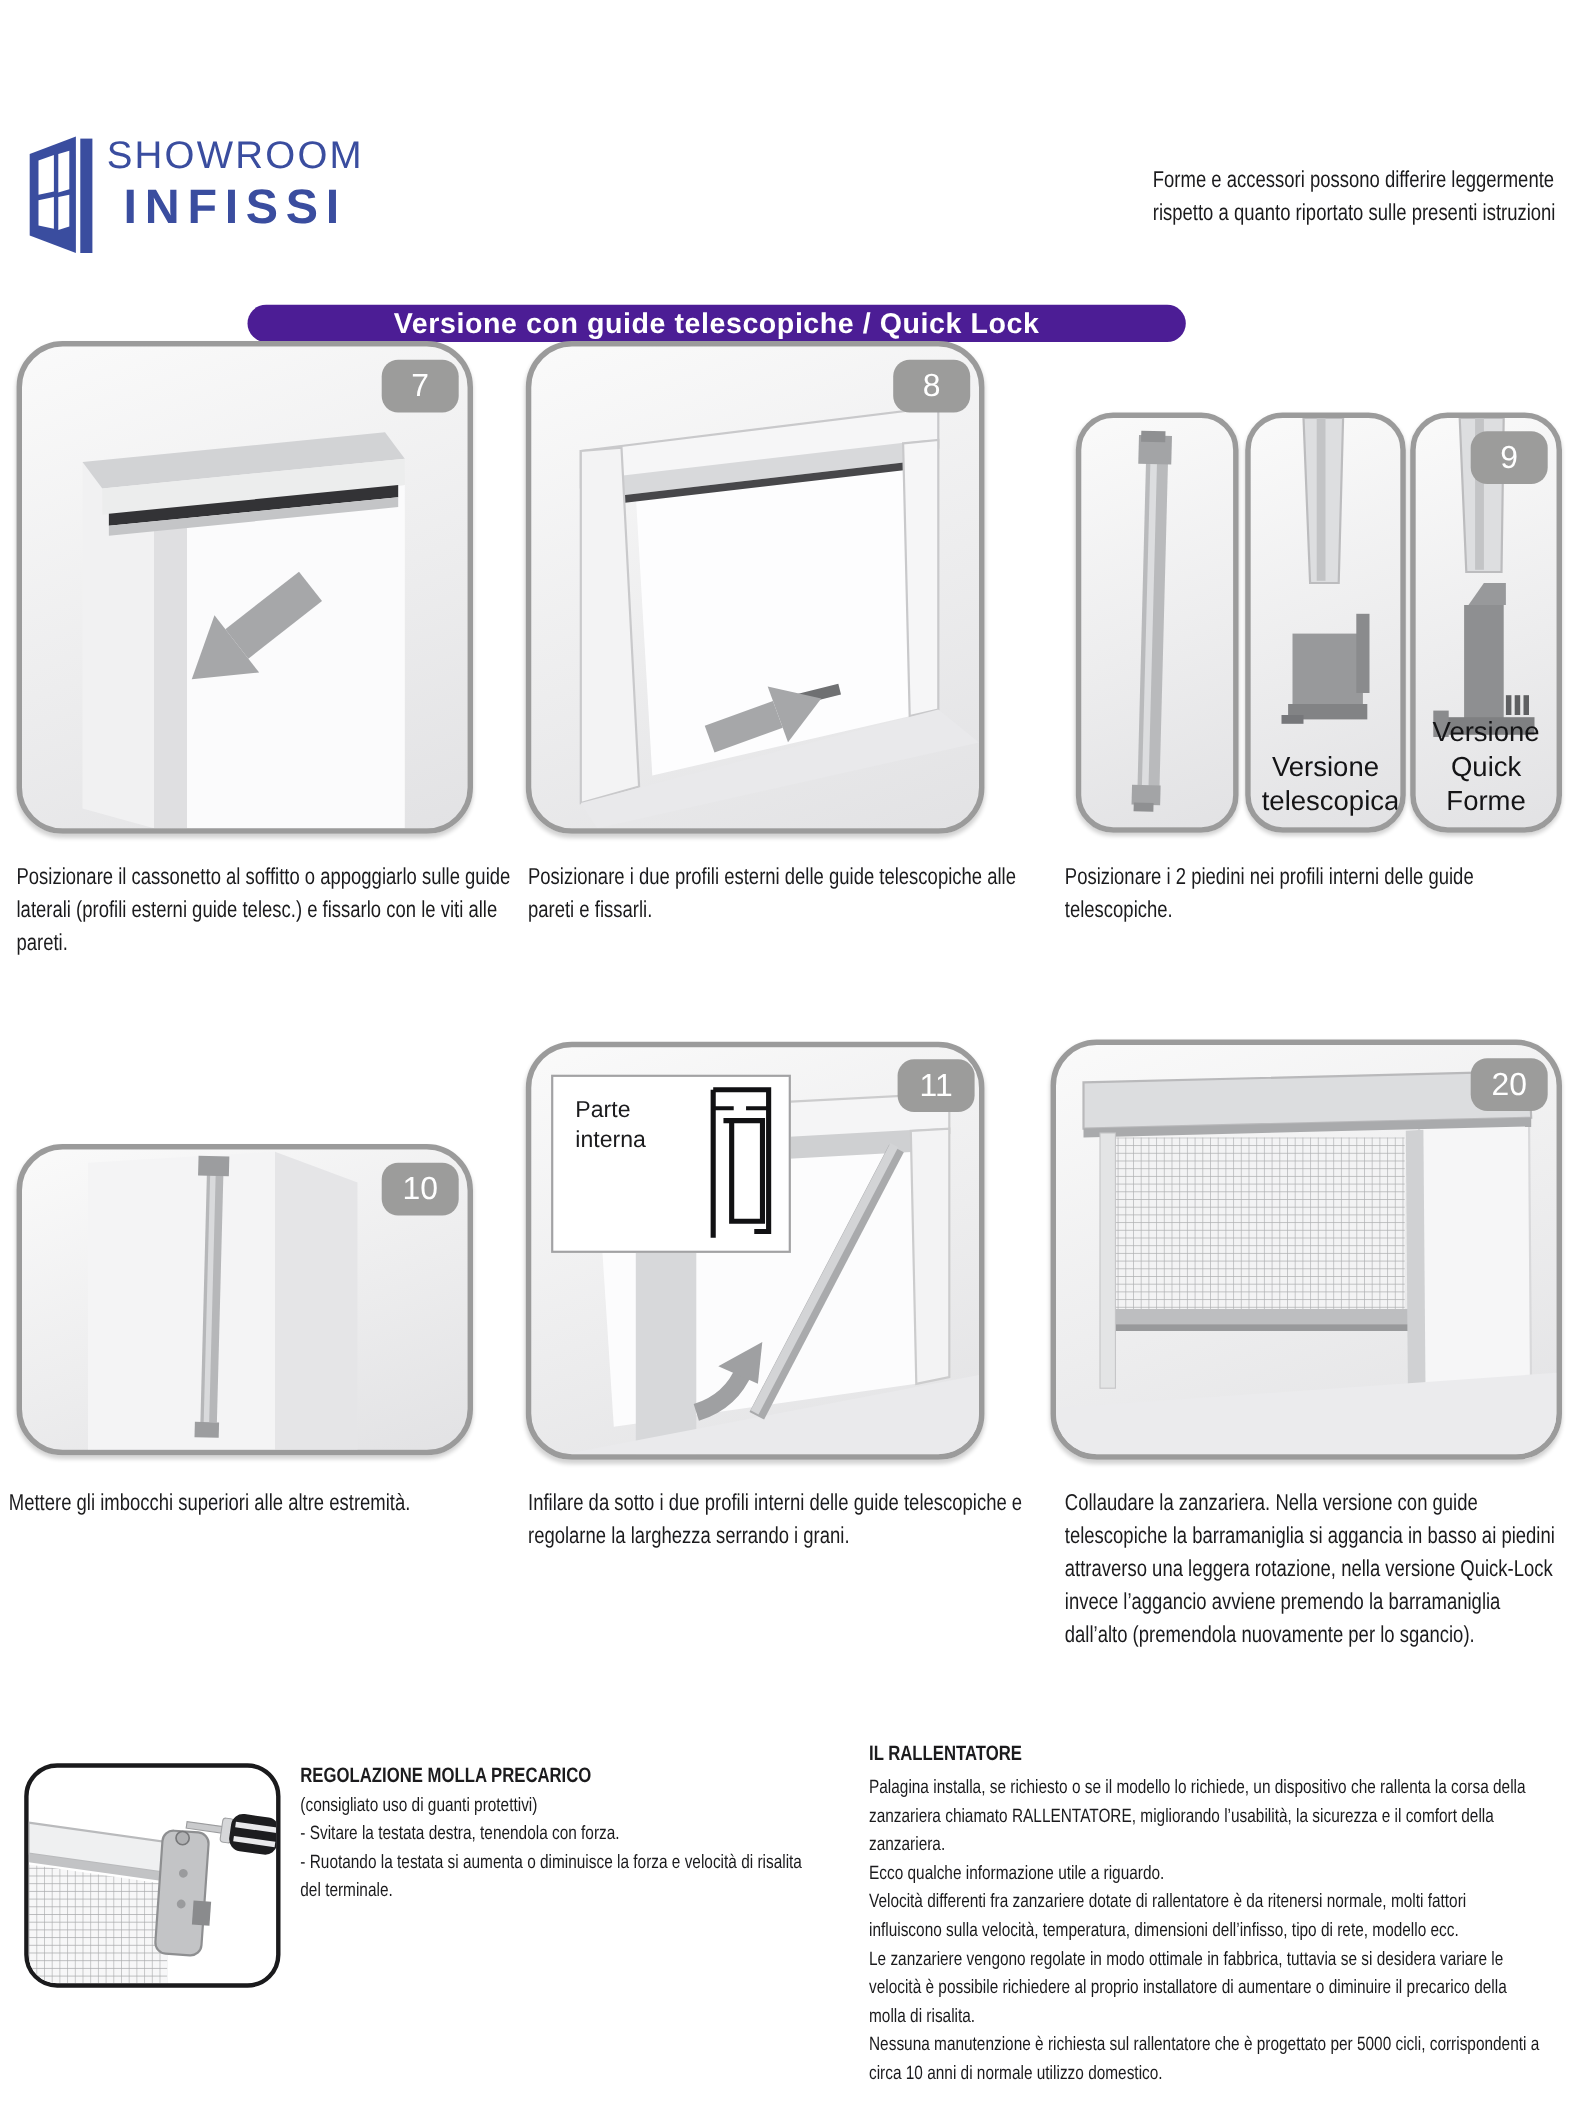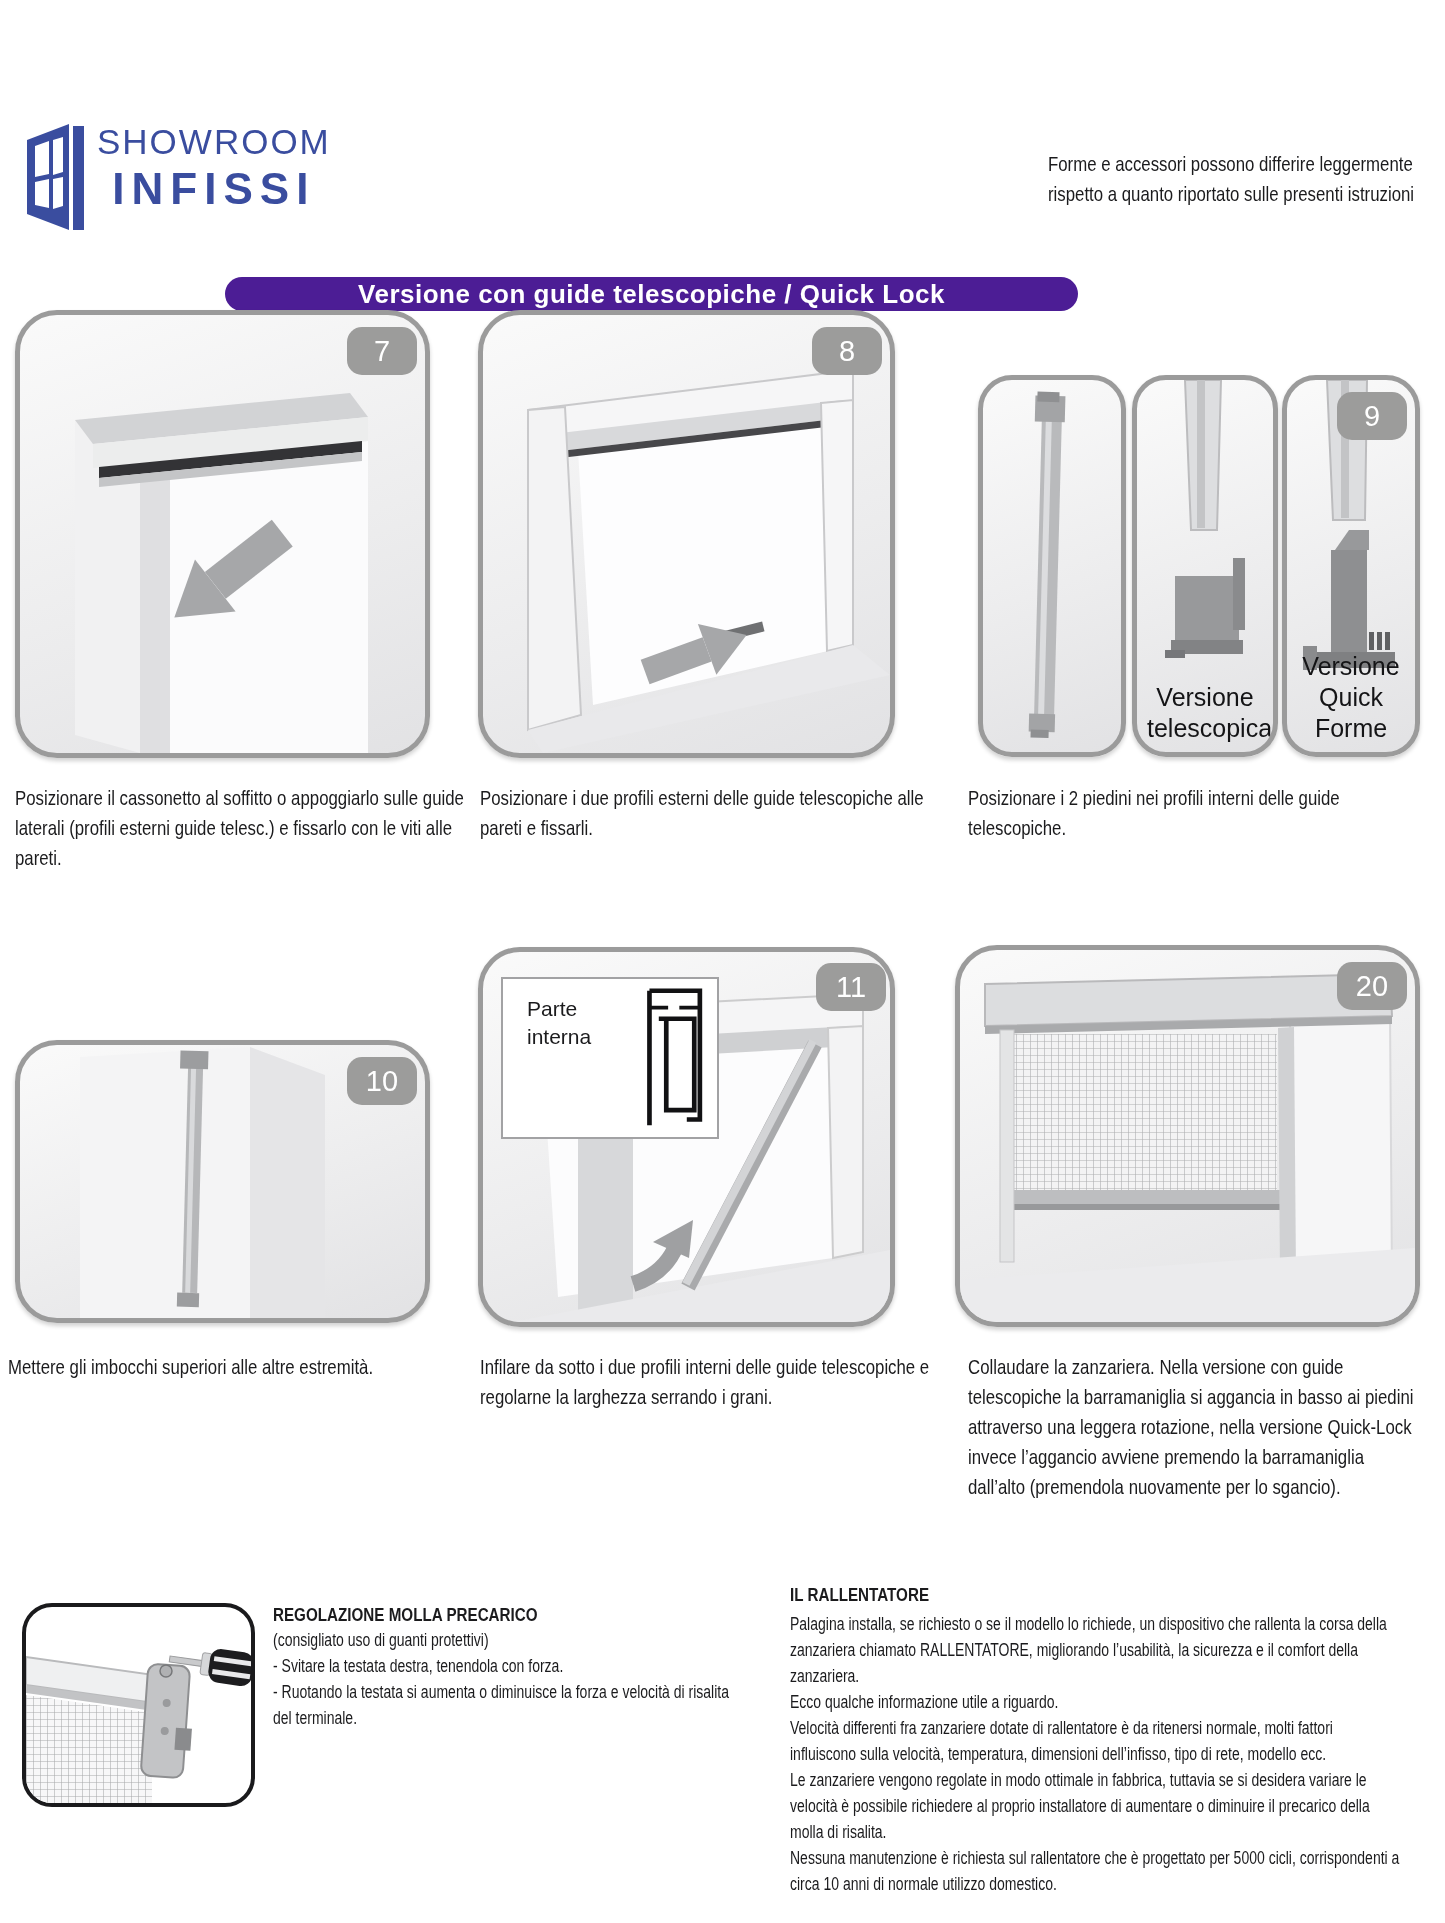--- a/index.html
+++ b/index.html
@@ -44,21 +44,21 @@
 
   .vlabel{
     position:absolute;left:0;right:0;bottom:8px;text-align:center;
     font-size:25px;line-height:31px;color:#141416;padding:0 10px;
   }
 
   .inset{
     position:absolute;left:18px;top:25px;width:218px;height:162px;background:#ffffff;
     border:2px solid #a2a2a4;box-sizing:border-box;display:flex;z-index:3;
   }
-  .inset-label{font-size:21px;line-height:28px;width:100px;padding:16px 0 0 24px;}
+  .inset-label{font-size:21px;line-height:28px;width:100px;padding:16px 0 0 4px;margin-left:16px;}
   .inset svg{position:static;width:80px;height:140px;margin:8px 4px 0 12px;}
 
   .photo-box{
     left:22px;top:1603px;width:233px;height:204px;border:4px solid #1a1a1c;border-radius:30px;
     background:#ffffff;overflow:hidden;box-sizing:border-box;
   }
   .photo-box svg{width:100%;height:100%;display:block;}
 
   .text-block{position:absolute;}
   .tb-heading{font-size:19px;font-weight:bold;line-height:25px;}

